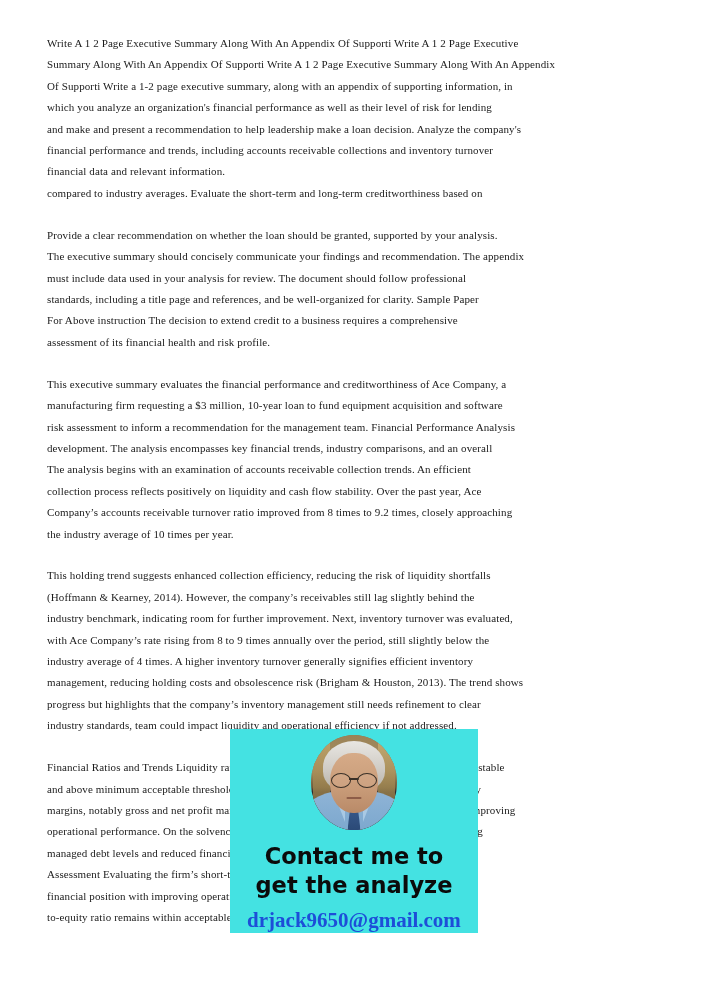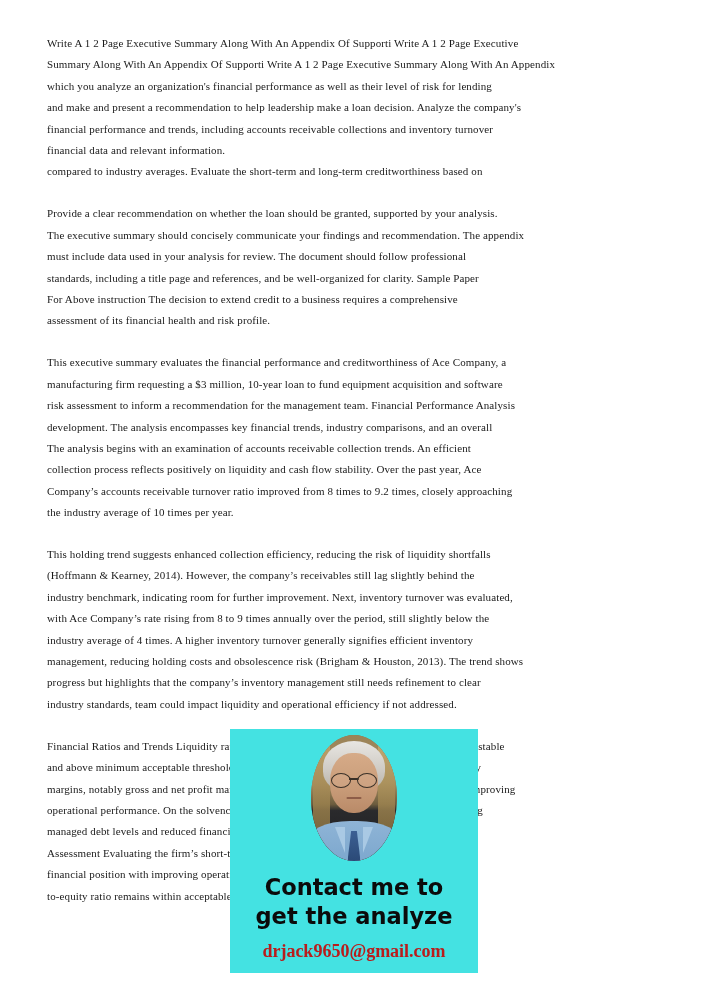--- a/index.html
+++ b/index.html
@@ -42,21 +42,21 @@
     white-space: pre;
     letter-spacing: 0.01em;
   }
 
   
   #contact-overlay {
     position: absolute;
     left: 230px;
     top: 729px;
     width: 248px;
-    height: 244px;
+    height: 204px;
     background: #44e2e2;
     overflow: hidden;
     display: flex;
     flex-direction: column;
     align-items: center;
   }
 
   .portrait-wrap {
     margin-top: 6px;
     width: 86px;
@@ -155,37 +155,38 @@
     font-size: 22.5px;
     line-height: 29px;
     color: #0b0b0b;
     text-align: center;
     white-space: pre;
   }
   #contact-l1 { margin-top: 12px; }
   .contact-email {
     font-family: "Liberation Serif", "DejaVu Serif", serif;
     font-weight: bold;
-    font-size: 18px;
+    font-size: 21px;
     line-height: 26px;
-    color: #b91c1c;
+    color: #1d4ed8;
     text-align: center;
     margin-top: 7px;
     white-space: pre;
   }
 </style>
 </head>
 <body>
 
 <div id="page">
 
   <div id="doc-body">
       <div class="para">
         <div class="line">Write A 1 2 Page Executive Summary Along With An Appendix Of Supporti Write A 1 2 Page Executive</div>
         <div class="line">Summary Along With An Appendix Of Supporti Write A 1 2 Page Executive Summary Along With An Appendix</div>
+        <div class="line">Of Supporti Write a 1-2 page executive summary, along with an appendix of supporting information, in</div>
         <div class="line">which you analyze an organization's financial performance as well as their level of risk for lending</div>
         <div class="line">and make and present a recommendation to help leadership make a loan decision. Analyze the company's</div>
         <div class="line">financial performance and trends, including accounts receivable collections and inventory turnover</div>
         <div class="line">financial data and relevant information.</div>
         <div class="line">compared to industry averages. Evaluate the short-term and long-term creditworthiness based on</div>
       </div>
       <div class="para">
         <div class="line">Provide a clear recommendation on whether the loan should be granted, supported by your analysis.</div>
         <div class="line">The executive summary should concisely communicate your findings and recommendation. The appendix</div>
         <div class="line">must include data used in your analysis for review. The document should follow professional</div>

